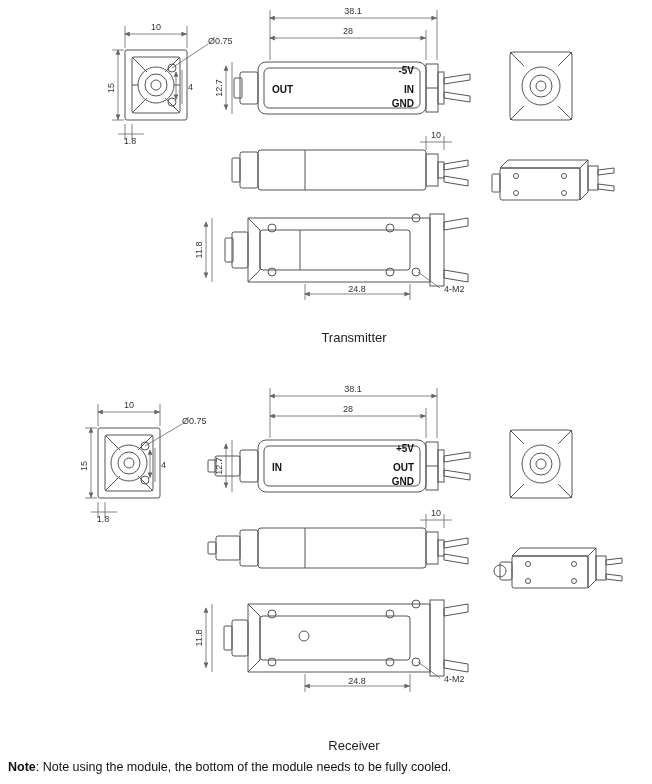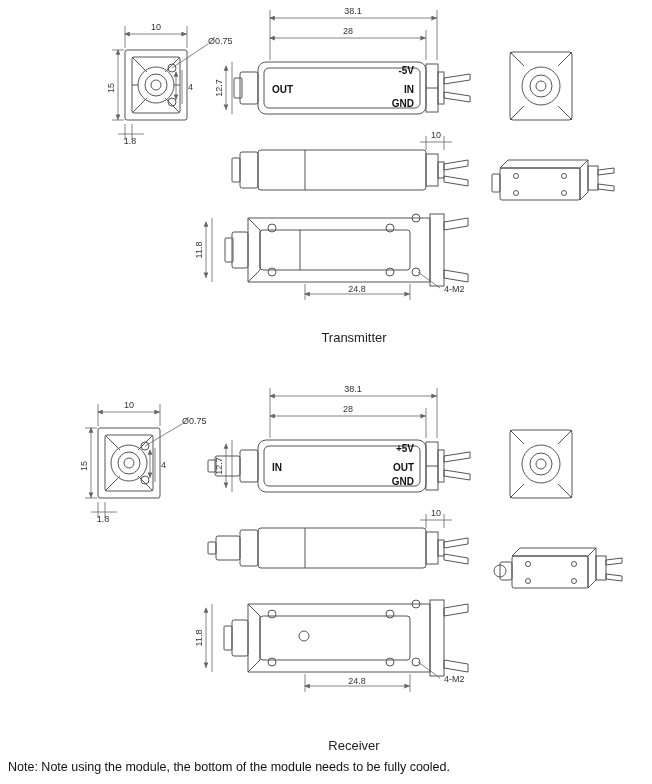--- a/index.html
+++ b/index.html
@@ -24,21 +24,21 @@
   }
   #cap-tx{top:330px;}
   #cap-rx{top:738px;}
   .note{
     position:absolute;
     left:8px;
     top:760px;
     font-size:12.5px;
     color:#111;
   }
-  .note b{font-weight:normal;}
+  .note b{font-weight:bold;}
 </style>
 </head>
 <body>
 
 <div class="sheet">
 
   <svg class="draw" viewBox="0 0 652 784">
     <defs>
       <marker id="ar" markerWidth="8" markerHeight="8" refX="7" refY="3" orient="auto">
         <path d="M0,0 L7,3 L0,6 z" fill="#666"></path>

